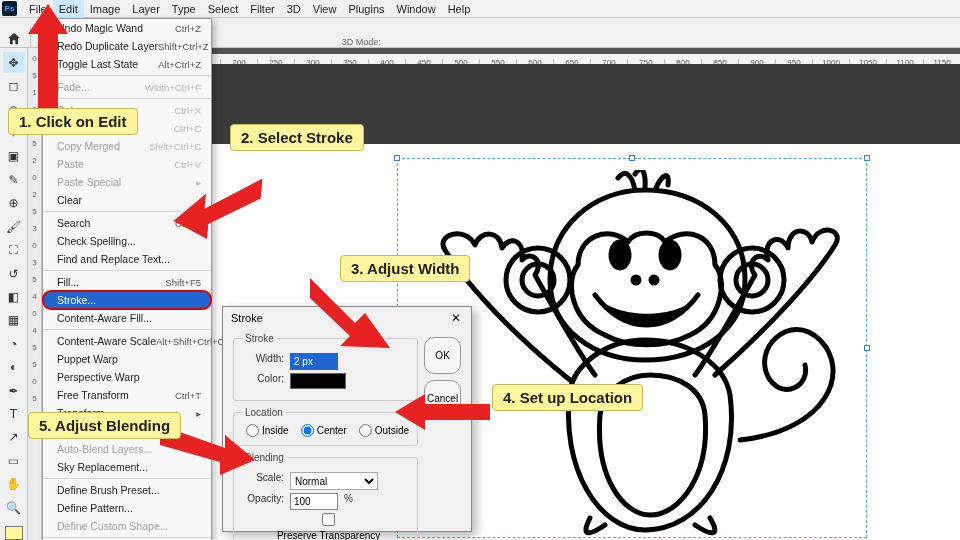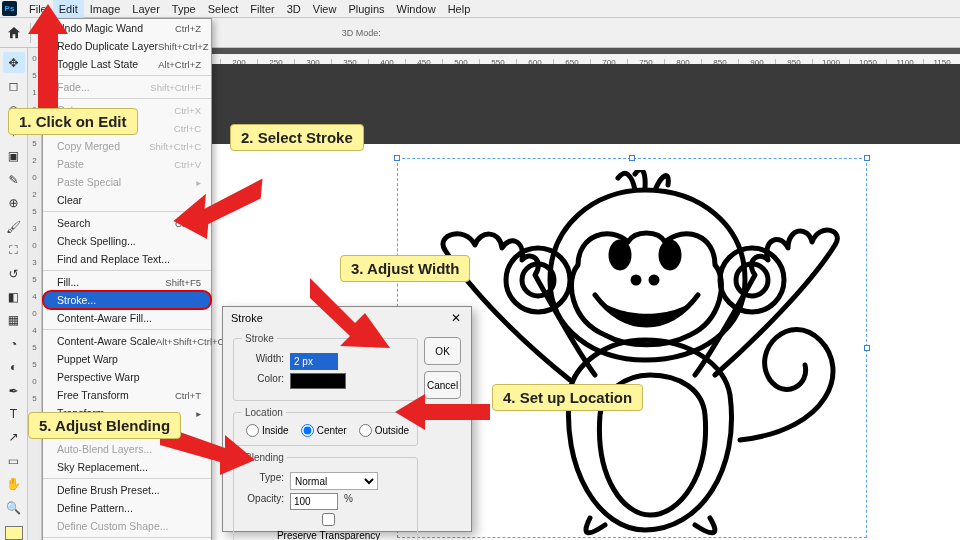--- a/index.html
+++ b/index.html
@@ -6,21 +6,21 @@
 
   body { background: #e6e6e6; overflow: hidden; width: 960px; height: 540px; position: relative; }
 
   
   .menubar { position: absolute; top: 0; left: 0; right: 0; height: 18px; background: #f0f0f0; display: flex; align-items: center; padding-left: 2px; font-size: 11px; color: #222; border-bottom: 1px solid #c8c8c8; }
   .menubar .logo { width: 15px; height: 15px; background: #001e36; margin-right: 6px; display:flex; align-items:center; justify-content:center; color:#31a8ff; font-size:8px; font-weight:bold; border-radius:2px; }
   .menubar span { padding: 12px 6px; cursor: default; }
   .menubar span.active { background: #cde8ff; }
 
   
-  .optionbar { position: absolute; top: 18px; left: 0; right: 0; height: 30px; background: #f0f0f0; border-bottom: 1px solid #c4c4c4; display:flex; align-items:center; padding-left:6px; gap:8px; font-size:10px; color:#333; }
+  .optionbar { position: absolute; top: 18px; left: 0; right: 0; height: 30px; background: #f0f0f0; border-bottom: 1px solid #c4c4c4; display:flex; align-items:flex-end; padding-left:6px; gap:8px; font-size:10px; color:#333; }
   .home-icon { width:16px; height:16px; }
   .optionbar .sep { width:1px; height:20px; background:#c0c0c0; }
   .optionbar .small { font-size:9px; color:#666; }
 
   
   .toolbox { position: absolute; left:0; top:48px; width:28px; bottom:0; background:#f0f0f0; border-right:1px solid #c8c8c8; display:flex; flex-direction:column; align-items:center; padding-top:4px; gap:2px; }
   .toolbox .tool { width:22px; height:22px; display:flex; align-items:center; justify-content:center; font-size:12px; color:#333; border-radius:2px; }
   .toolbox .tool.active { background:#cde8ff; }
   .toolbox .swatch { width:18px; height:14px; border:1px solid #777; margin-top:6px;}
 
@@ -60,21 +60,21 @@
   .stroke-dialog .row { display:flex; align-items:flex-start; gap:6px; margin:3px 0; font-size:10px; color:#333; }
   .stroke-dialog .row label { width:42px; text-align:right; }
   .stroke-dialog input[type=text] { width:48px; height:17px; border:1px solid #888; font-size:10px; padding:1px 3px; }
   .stroke-dialog input.sel { background:#1f66d0; color:#fff; border-color:#1f66d0;}
   .stroke-dialog .color-sw { width:56px; height:16px; background:#000; border:1px solid #666; }
   .stroke-dialog .radios { display:flex; gap:12px; padding-left:4px; }
   .stroke-dialog .radios label { display:flex; align-items:center; gap:3px; font-size:10px; width:auto;}
   .stroke-dialog .radios input { margin:0; }
   .stroke-dialog select { width:88px; height:18px; font-size:10px; border:1px solid #aaa; background:#fff; }
   .stroke-dialog .btns { width:64px; display:flex; flex-direction:column; gap:6px; padding-top:4px;}
-  .stroke-dialog .btns button { height:28px; border:1px solid #999; background:#f6f6f6; border-radius:4px; font-size:10px; }
+  .stroke-dialog .btns button { height:37px; border:1px solid #999; background:#f6f6f6; border-radius:10px; font-size:10px; }
   .stroke-dialog .chk { display:flex; align-items:center; gap:4px; font-size:10px; padding-left:6px;flex-direction:column;}
 
   
   .callout { position:absolute; background:#fff59d; border:1px solid #c9b85a; border-radius:4px; padding:4px 10px; font-weight:bold; font-size:15px; color:#222; z-index:100; white-space:nowrap; }
   .arrow { position:absolute; z-index:95; }
   .arrow svg { overflow:visible; }
 
 </style>
 </head>
 <body>
@@ -241,21 +241,21 @@
       <span>Redo Duplicate Layer</span>
       <span class="shortcut">Shift+Ctrl+Z</span>
     </div>
     <div class="item">
       <span>Toggle Last State</span>
       <span class="shortcut">Alt+Ctrl+Z</span>
     </div>
     <div class="divider"></div>
     <div class="item disabled">
       <span>Fade...</span>
-      <span class="shortcut">Shift+Ctrl+F</span>
+      <span class="shortcut">Width+Ctrl+F</span>
     </div>
     <div class="divider"></div>
     <div class="item disabled">
       <span>Cut</span>
       <span class="shortcut">Ctrl+X</span>
     </div>
     <div class="item disabled">
       <span>Copy</span>
       <span class="shortcut">Ctrl+C</span>
     </div>
@@ -368,21 +368,21 @@
             </label>
           <label>
               <input type="radio" name="loc" style=""> 
               <span>Outside</span>
             </label>
         </div>
       </fieldset>
       <fieldset>
         <legend>Blending</legend>
         <div class="row">
-          <label>Type:</label>
+          <label>Scale:</label>
           <select><option>Normal</option></select>
         </div>
         <div class="row">
           <label>Opacity:</label>
           <input type="text" value="100" style="">
           <span>%</span>
         </div>
         <div class="chk">
           <input type="checkbox" style="">
           <span>Preserve Transparency</span>

